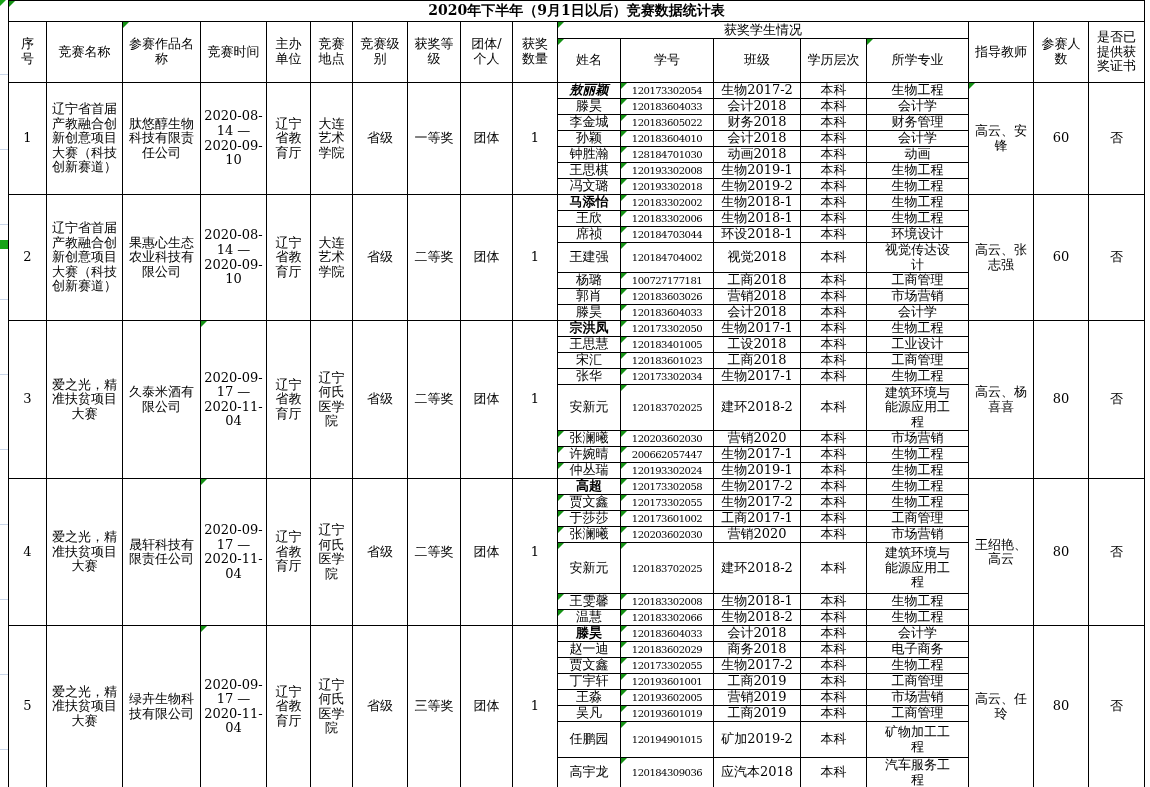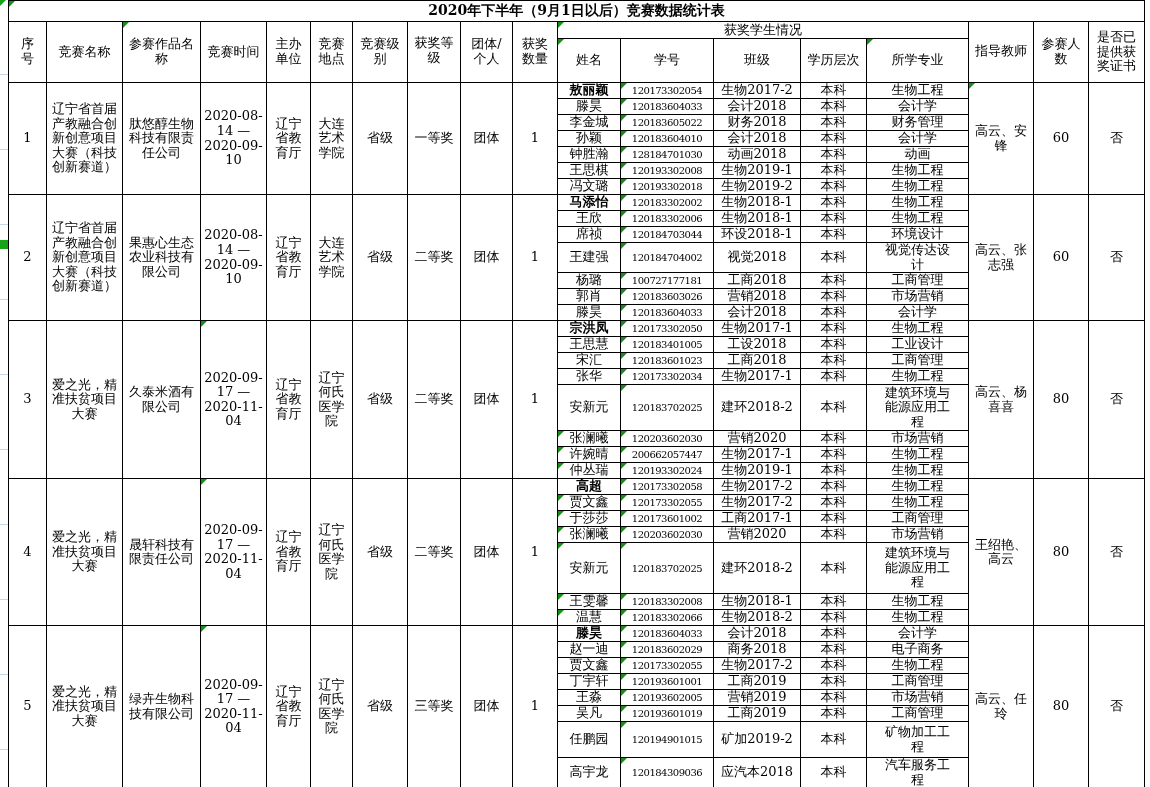--- a/index.html
+++ b/index.html
@@ -26,21 +26,21 @@
     border:1px solid #000;
   }
   td{
     border:1px solid #000;text-align:center;vertical-align:middle;
     font-size:13px;line-height:1.12;padding:0;overflow:hidden;position:relative;
     word-break:normal;overflow-wrap:break-word;
   }
   tr.title-row td{font-size:14px;font-weight:bold;height:20px;}
   tr.head-a td{height:16px;padding:0 6px;}
   tr.head-b td{height:43px;padding:0 6px;}
-  td.pad10{padding:0 10px;font-family:Liberation Mono, monospace;}
+  td.pad10{padding:0 10px;}
   td.pad3{padding:0 3px;}
   td.pad4{padding:0 4px;}
   td.pad5{padding:0 5px;}
   td.pad6{padding:0 6px;margin-top:16px;}
   td.pad15{padding:0 15px;}
   td.bold{font-weight:bold;}
   td.stu-id{font-size:10px;letter-spacing:-0.5px;white-space:nowrap;}
   
   td.tri::before{
     content:"";position:absolute;top:0;left:0;width:0;height:0;
@@ -110,21 +110,21 @@
           <td rowspan="7">1</td>
           <td rowspan="7" class="pad5">辽宁省首届产教融合创新创意项目大赛（科技创新赛道）</td>
           <td rowspan="7" class="pad5">肽悠醇生物科技有限责任公司</td>
           <td rowspan="7" class="pad3">2020-08-14 — 2020-09-10</td>
           <td rowspan="7" class="pad4">辽宁省教育厅</td>
           <td rowspan="7" class="pad4">大连艺术学院</td>
           <td rowspan="7">省级</td>
           <td rowspan="7">一等奖</td>
           <td rowspan="7">团体</td>
           <td rowspan="7">1</td>
-          <td class="bold" style="height: 15px;">敖丽颖</td>
+          <td class="bold" style="height: 15px; font-style: italic;">敖丽颖</td>
           <td class="stu-id tri">120173302054</td>
           <td>生物2017-2</td>
           <td>本科</td>
           <td class="pad15">生物工程</td>
           <td rowspan="7" class="pad6 tri">高云、安锋</td>
           <td rowspan="7">60</td>
           <td rowspan="7">否</td>
         </tr>
         <tr>
           <td style="height: 15px;">滕昊</td>

